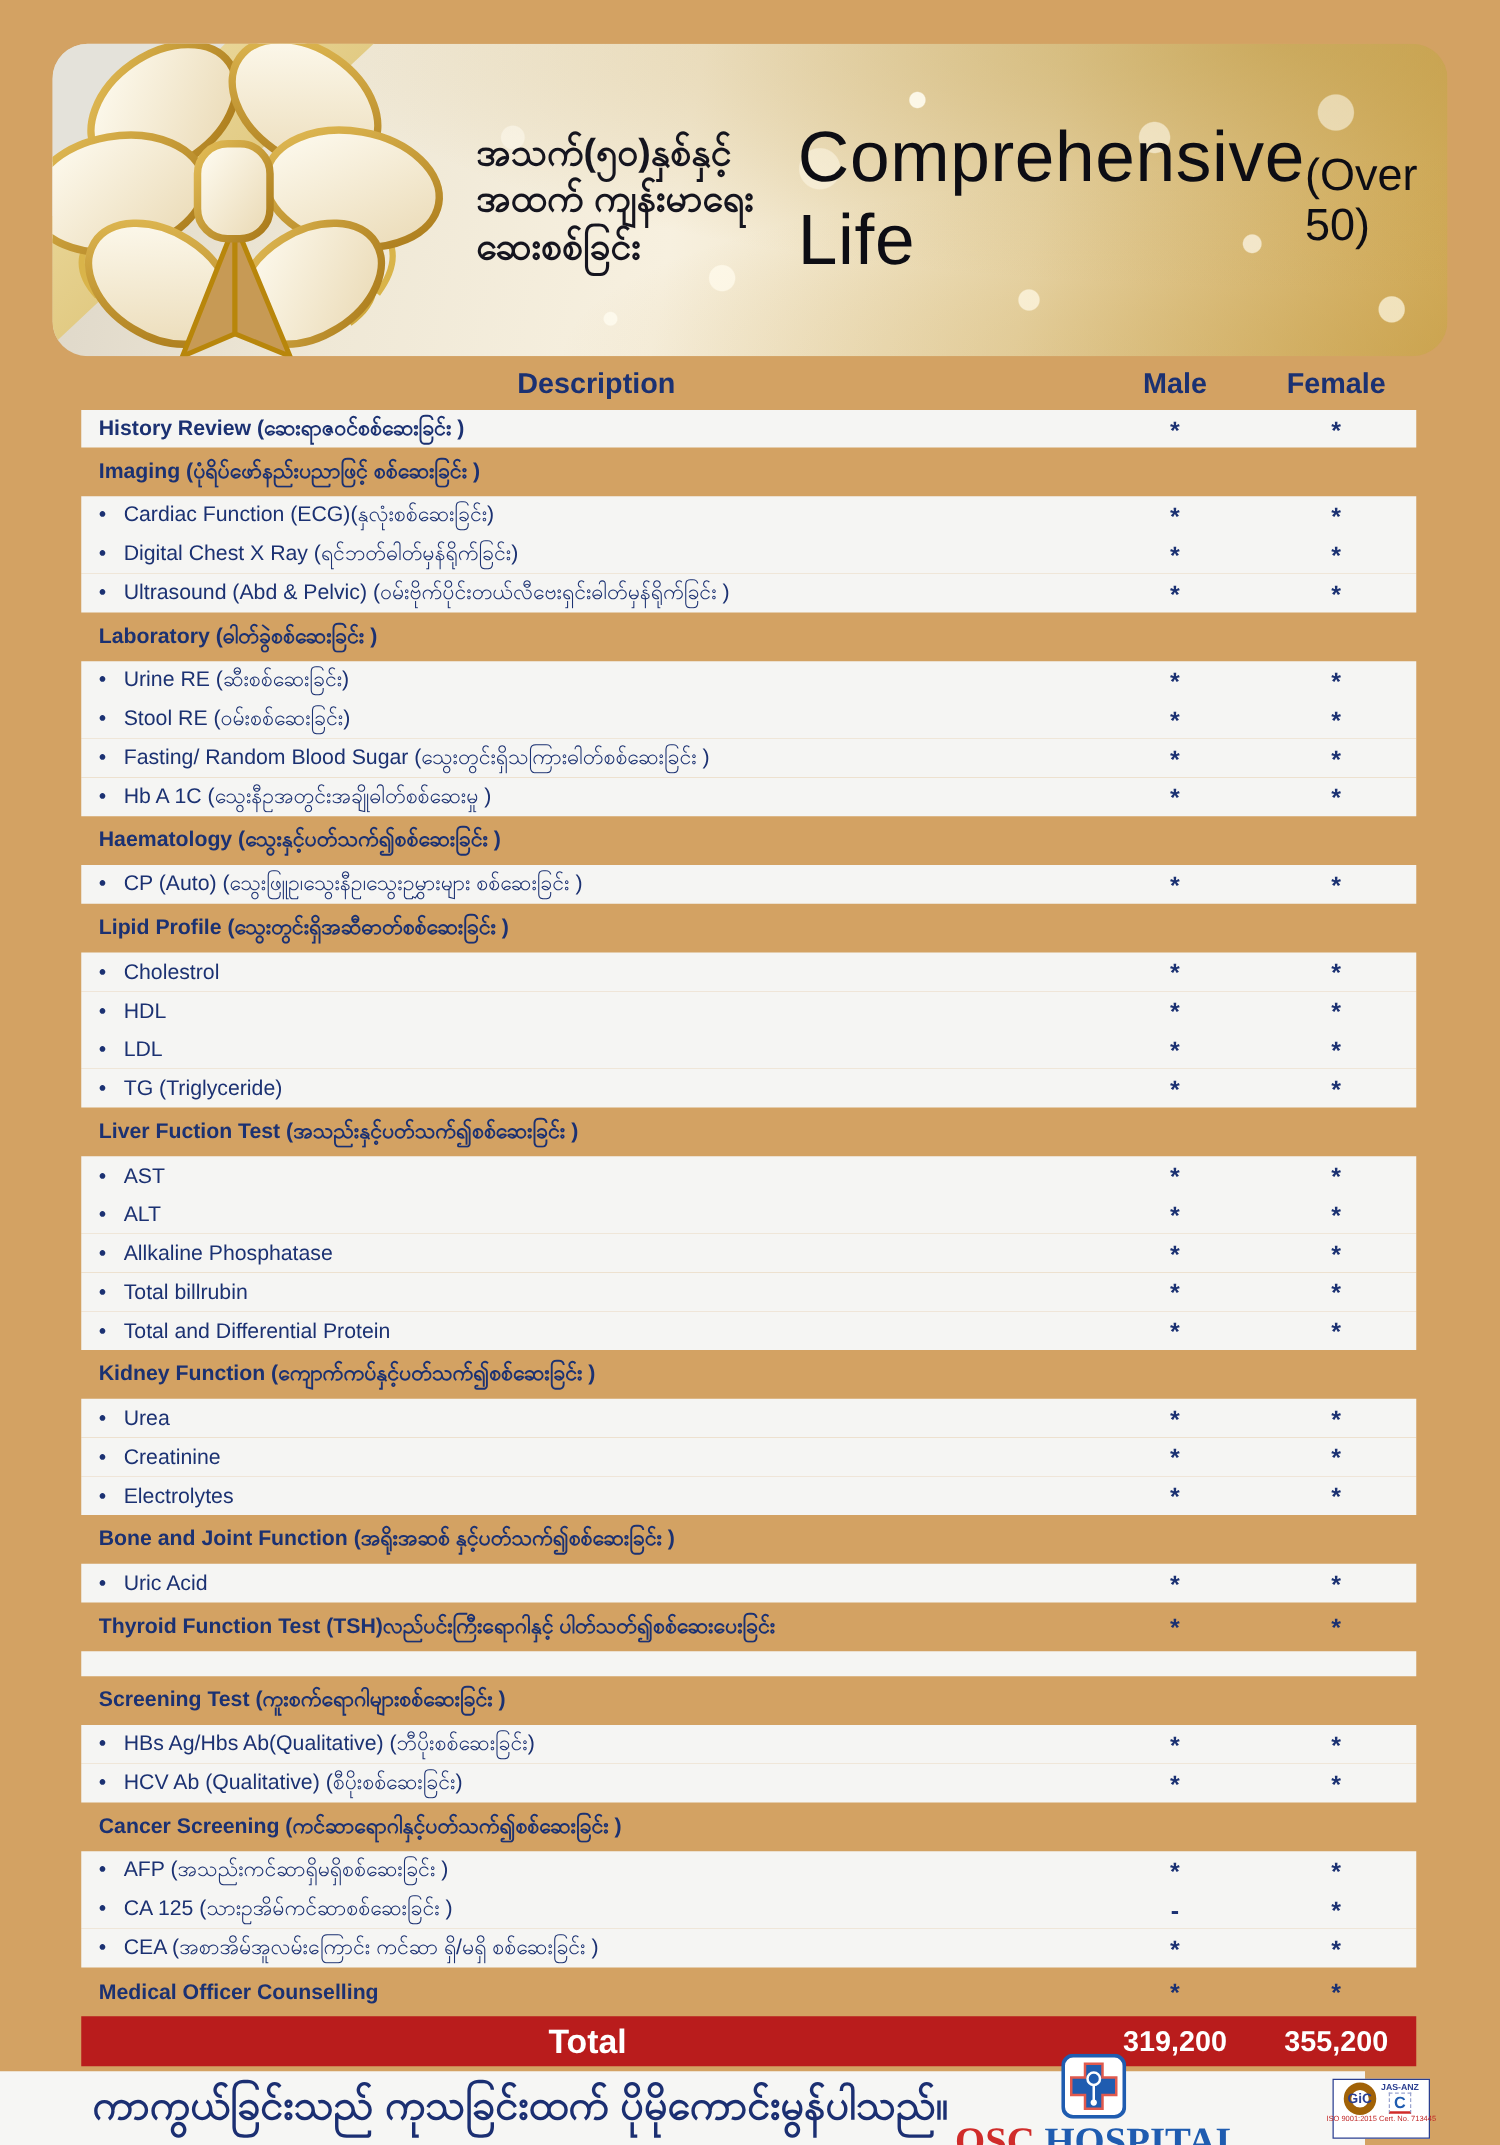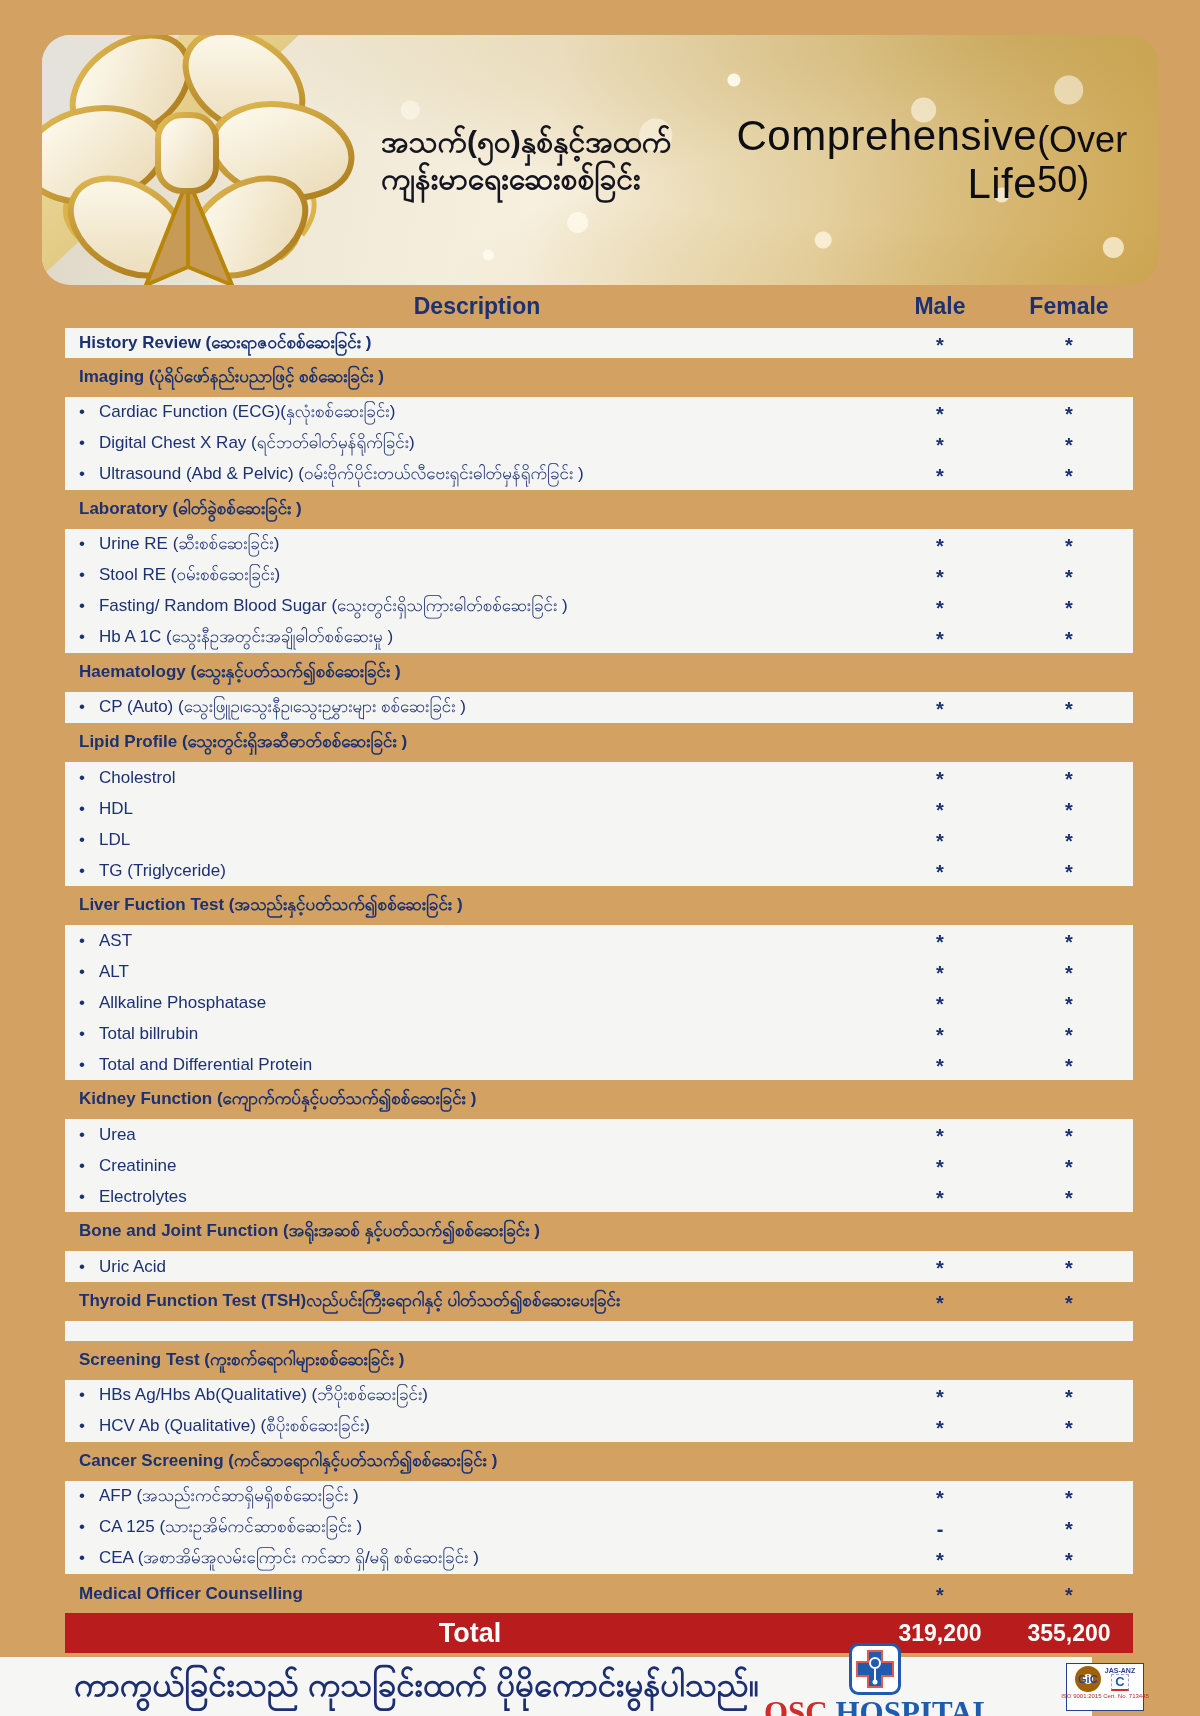--- a/index.html
+++ b/index.html
@@ -28,21 +28,21 @@
       radial-gradient(ellipse at 88% 0%, rgba(186,148,60,.55), rgba(186,148,60,0) 55%),
       radial-gradient(ellipse at 100% 100%, rgba(196,156,70,.5), rgba(196,156,70,0) 45%),
       linear-gradient(100deg,#ddd6c8 0%, #efe8d6 22%, #f7f0df 45%, #ecdcb4 70%, #d3ac59 100%);
   }
   .banner-art { position:absolute; left:-6px; top:-6px; }
   .banner-text {
     position:absolute; left:339px; right:24px; top:0; height:100%;
     display:flex; align-items:center; justify-content:center;
   }
   .title-mm { font-size:30px; font-weight:bold; color:#15151f; line-height:1.25; }
-  .title-en { font-size:42px; color:#0d0d14; letter-spacing:.5px; line-height:1.15;text-align:right; }
+  .title-en { font-size:57px; color:#0d0d14; letter-spacing:.5px; line-height:1.15; }
   .subtitle-en { font-size:36px; color:#0d0d14; line-height:1.1; }
 
   
   .tablewrap { position:absolute; left:65px; top:288px; width:1068px; }
   .grid-row {
     display:grid; grid-template-columns:1fr 130px 128px; align-items:center;
   }
   .thead { height:36px; }
   .thead .c-desc { text-align:center; font-weight:bold; font-size:23px; }
   .thead .c-male, .thead .c-female { text-align:center; font-weight:bold; font-size:23px; }
@@ -82,21 +82,21 @@
   .hn-red { color:#d02c2a; }
   .hn-blue { color:#1f5cb0; }
   .cert-badge {
     position:absolute; left:1066px; top:50%; transform:translateY(-50%);
     width:78px; height:48px; background:#ffffff; border:1px solid #2b3f90;
     display:flex; flex-direction:column; align-items:center; justify-content:flex-start;
     box-sizing:border-box; padding-top:2px;
   }
   .badge-top { display:flex; align-items:center; gap:4px; }
   .badge-gic {
-    width:26px; height:26px; border-radius:50%; border:8px solid #a16207;
+    width:26px; height:26px; border-radius:50%; border:6px solid #a16207;
     color:#2b3f90; font-size:11px; font-weight:bold;
     display:flex; align-items:center; justify-content:center; box-sizing:border-box;
   }
   .badge-right { display:flex; flex-direction:column; align-items:center; }
   .badge-jasanz { font-size:7px; font-weight:bold; color:#2b3f90; }
   .badge-c { font-size:13px; font-weight:bold; color:#1f5cb0; border:1px dashed #9aa4cf; padding:0 3px; line-height:14px; border-bottom:2px solid #d02c2a; }
   .badge-iso { font-size:6px; color:#c02525; margin-top:1px; white-space:nowrap; }
 </style>
 </head>
 <body>

